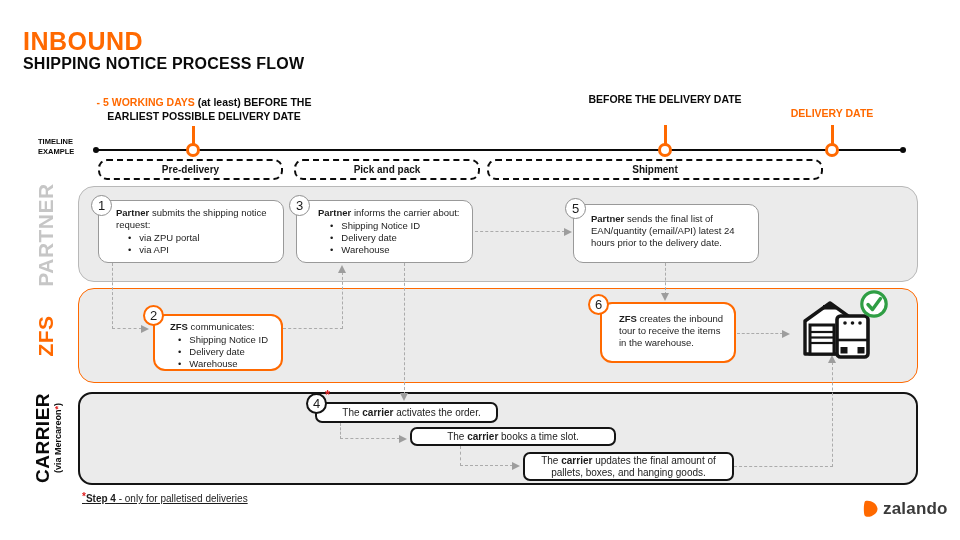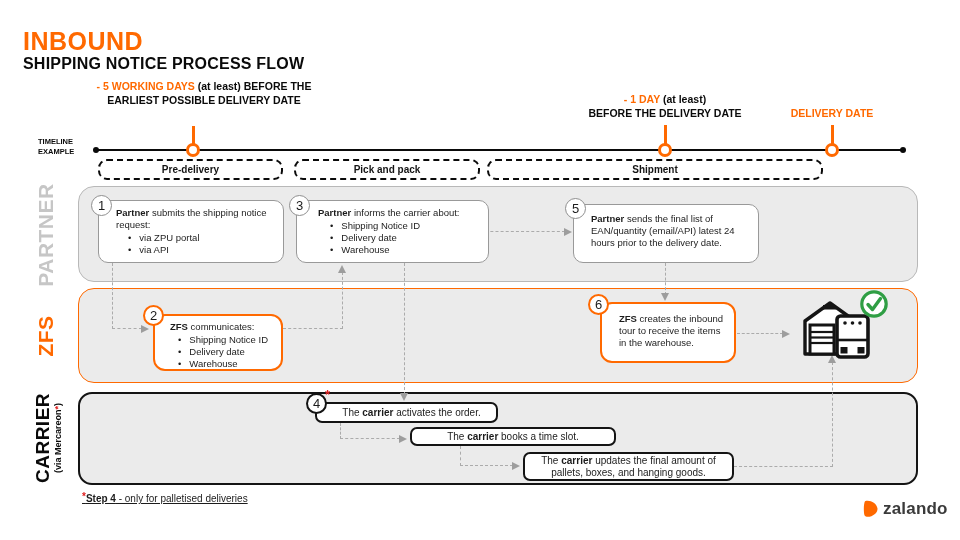--- a/index.html
+++ b/index.html
@@ -76,26 +76,25 @@
   .logo-text{font-size:17px;color:#3a3a3a;font-weight:600;letter-spacing:.2px;}
 </style>
 </head>
 <body>
 
 <div id="stage">
 
   <div class="abs title" style="left:23px;top:27px;">INBOUND</div>
   <div class="abs subtitle" style="left:23px;top:55px;">SHIPPING NOTICE PROCESS FLOW</div>
 
-  <div class="abs mlabel" style="left:79px;top:80px;width:250px;">
+  <div class="abs mlabel" style="left:79px;top:96px;width:250px;">
     <div><span class="hl">- 5 WORKING DAYS</span><span> (at least) BEFORE THE</span></div>
     <div>EARLIEST POSSIBLE DELIVERY DATE</div>
   </div>
   <div class="abs mlabel" style="left:555px;top:93px;width:220px;">
-    <div><span class="hl">- 1 DAY</span><span> (at least)</span></div>
     <div>BEFORE THE DELIVERY DATE</div>
   </div>
   <div class="abs mlabel" style="left:767px;top:107px;width:130px;">
     <span class="hl">DELIVERY DATE</span>
   </div>
 
   <div class="abs tl-example" style="left:38px;top:137px;">
     <div>TIMELINE</div>
     <div>EXAMPLE</div>
   </div>
@@ -168,21 +167,21 @@
 
   <div class="abs stepbox p" style="left:98px;top:200px;width:186px;height:63px;">
     <div><b>Partner</b><span> submits the shipping notice request:</span></div>
     <div class="bullets">
       <div class="brow">via ZPU portal</div>
       <div class="brow">via API</div>
     </div>
   </div>
   <div class="abs numc" style="left:91px;top:195px;">1</div>
 
-  <div class="abs stepbox p" style="left:296px;top:200px;width:193px;height:63px;padding-left:21px;">
+  <div class="abs stepbox p" style="left:296px;top:200px;width:177px;height:63px;padding-left:21px;">
     <div><b>Partner</b><span> informs the carrier about:</span></div>
     <div class="bullets">
       <div class="brow">Shipping Notice ID</div>
       <div class="brow">Delivery date</div>
       <div class="brow">Warehouse</div>
     </div>
   </div>
   <div class="abs numc" style="left:289px;top:195px;">3</div>
 
   <div class="abs stepbox p" style="left:573px;top:204px;width:186px;height:59px;padding-top:8px;">

